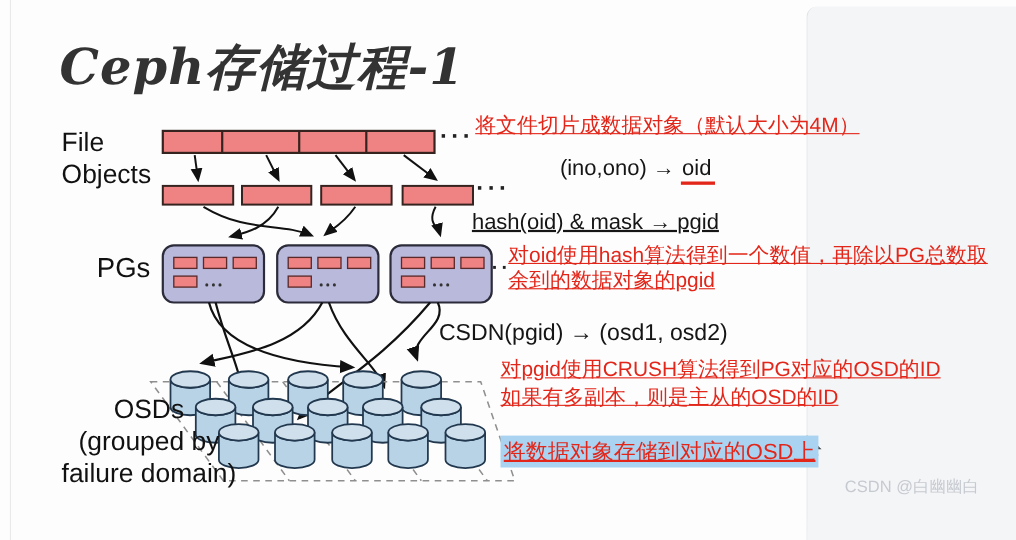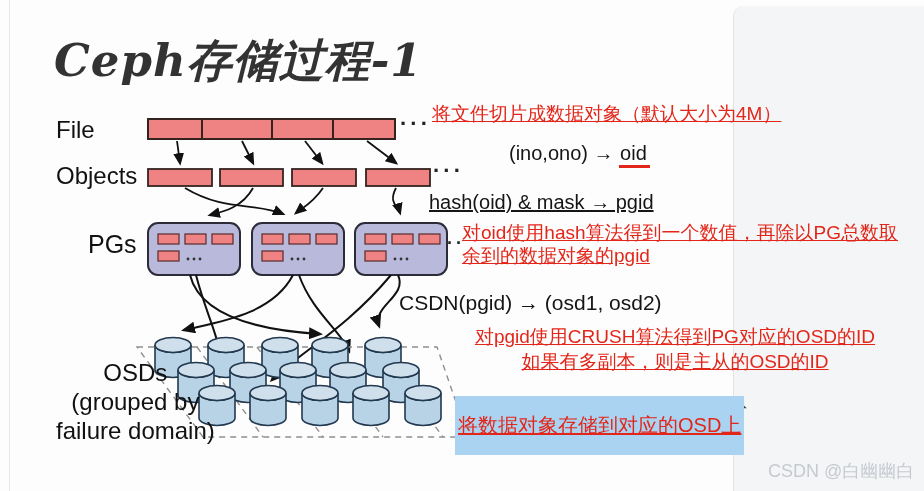--- a/index.html
+++ b/index.html
@@ -8,38 +8,38 @@
   .abs{position:absolute;}
   #left-edge{left:9px;top:0;width:1px;height:491px;background:#e9e9e9;z-index:0;}
   #right-panel{left:733px;top:6px;width:191px;height:485px;background:#f4f5f7;
        border-left:1px solid #e2e4e8;border-top-left-radius:10px;z-index:0;}
   #diagram-svg{left:0;top:0;z-index:1;}
   .txt{z-index:2;white-space:pre-line;}
   #page-title{left:54px;top:4px;font-family:"DejaVu Serif",serif;font-style:italic;
        font-weight:600;font-size:45px;color:#333;letter-spacing:1px;margin-top:27px;}
   .row-label{color:#111;font-size:24px;font-weight:500;}
   #label-file{left:56px;top:116px;}
-  #label-objects{left:56px;top:162px;}
+  #label-objects{left:56px;top:145px;}
   #label-pgs{left:56px;top:230px;font-size:25px;margin-left:32px;}
   #label-osds{left:56px;top:358px;line-height:29px;text-align:center;}
   .dots{color:#222;font-weight:700;font-size:22px;letter-spacing:3px;z-index:2;}
   #dots-file{left:400px;top:111px;}
   #dots-objects{left:433px;top:158px;}
   #dots-pgs{left:447px;top:233px;font-size:18px;}
   .formula{color:#151515;font-size:20px;font-weight:500;z-index:2;}
   #formula-oid{left:509px;top:142px;}
   #formula-oid .oid-ul{border-bottom:3px solid #e3261a;padding:0 3px 1px 1px;}
   #formula-hash{left:429px;top:191px;text-decoration:underline;}
   #formula-crush{left:399px;top:291px;font-size:21px;}
   .rednote{color:#e3261a;font-size:19px;z-index:2;text-decoration:underline;}
   #note-slice{left:432px;top:101px;width:350px;}
   #note-hash{left:462px;top:221px;width:440px;line-height:23px;}
-  #note-crush{left:455px;top:324px;width:440px;line-height:25px;text-align:center;}
-  #note-store{left:455px;top:396px;font-size:20px;background:#a9d3f1;padding:16px 3px;}
-  #watermark{left:768px;top:459px;font-size:18px;color:#c6cad0;z-index:2;}
+  #note-crush{left:455px;top:324px;width:440px;line-height:25px;}
+  #note-store{left:455px;top:396px;font-size:20px;background:#a9d3f1;padding:1px 3px;}
+  #watermark{left:768px;top:433px;font-size:15px;color:#c6cad0;z-index:2;}
 </style>
 </head>
 <body>
 
 <div id="left-edge" class="abs"></div>
 <div id="right-panel" class="abs"></div>
 
 <svg id="diagram-svg" class="abs" width="924" height="491" viewBox="0 0 924 491">
   <defs>
     <marker id="ah" markerWidth="9" markerHeight="9" refX="5.5" refY="3" orient="auto">

